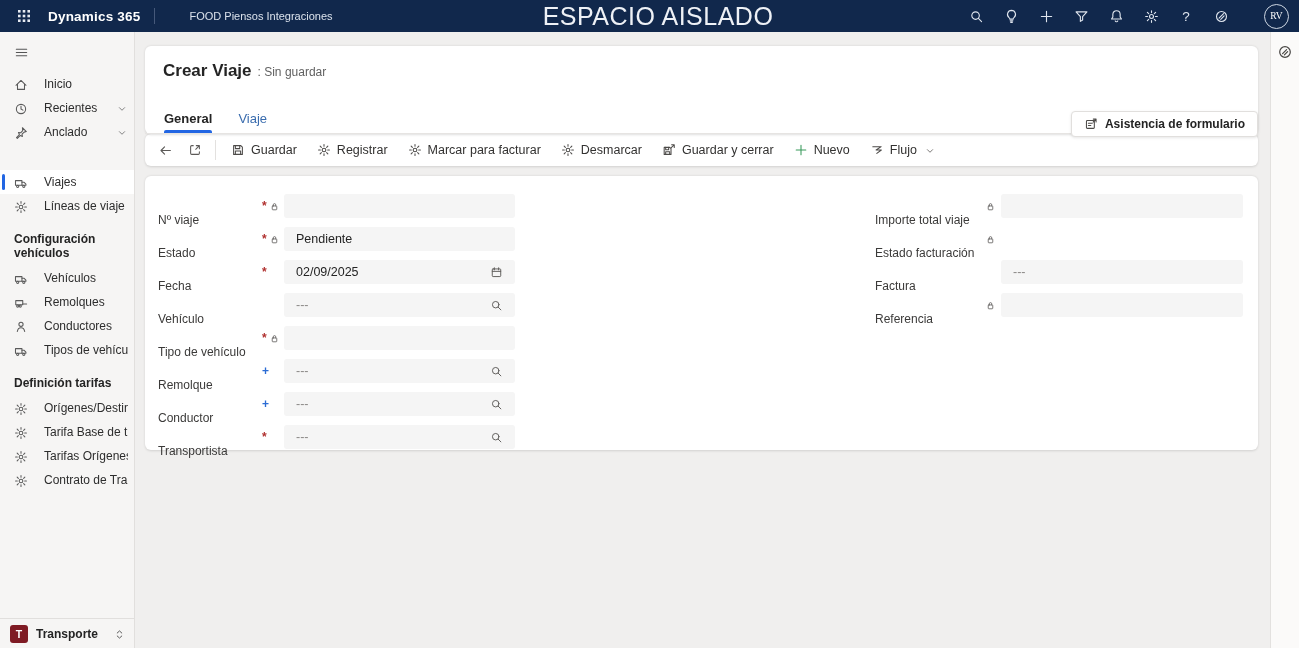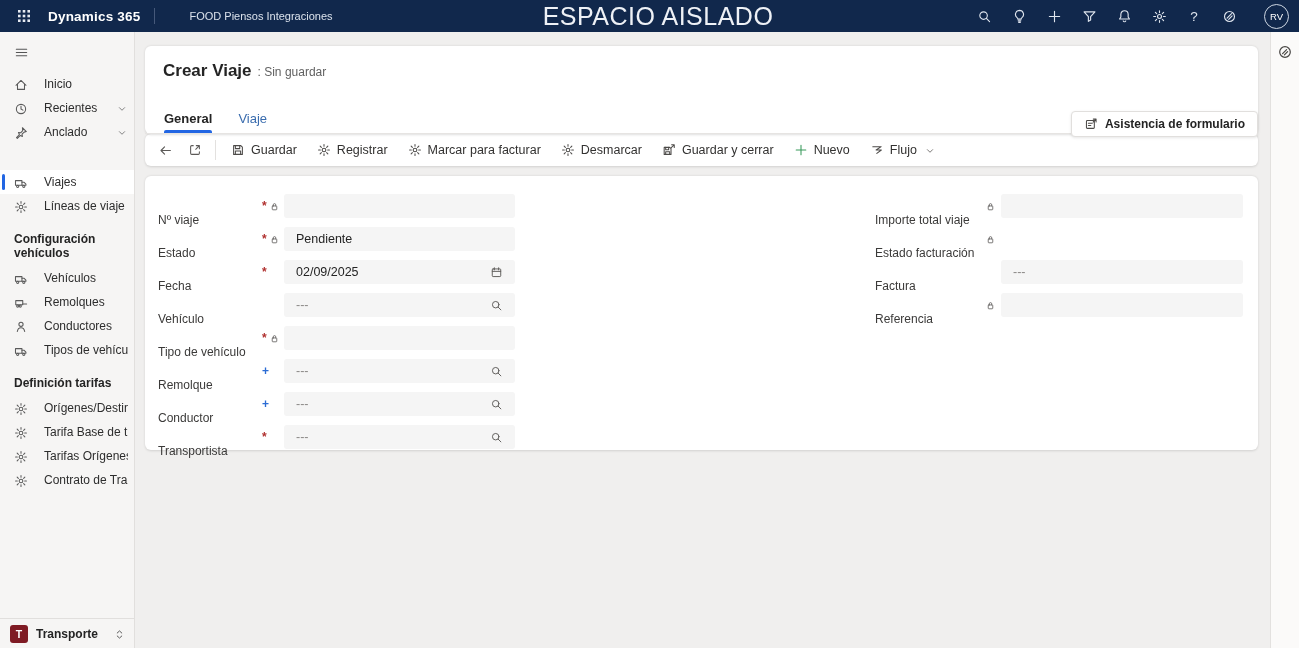--- a/index.html
+++ b/index.html
@@ -18,21 +18,21 @@
   .waffle-btn { width:28px; height:28px; display:flex; align-items:center; justify-content:center; color:#e6eaf1; cursor:pointer; }
   .app-name { font-size:13.5px; font-weight:bold; letter-spacing:.2px; }
   .tb-div { width:1px; height:16px; background:#46597a; margin:0 4px; }
   .org-name { font-size:11px; color:#dbe2ec;padding-left:20px; }
   .env-banner { position:absolute; left:17px; right:0; text-align:center; font-size:25px;
                 color:#eef1f6; letter-spacing:.5px; pointer-events:none; }
   .tb-right { margin-left:auto; display:flex; align-items:center; gap:19px; color:#dfe5ee; }
   .tb-icon { width:16px; height:16px; display:flex; align-items:center; justify-content:center; cursor:pointer; }
   .help-q { font-size:13.5px; color:#dfe5ee; }
   .avatar { width:25px; height:25px; border-radius:50%; border:1px solid #cdd6e2;
-            display:flex; align-items:center; justify-content:center; font-size:9.5px; color:#fff; margin-left:8px; }
+            display:flex; align-items:center; justify-content:center; font-size:9.5px; color:#fff; margin-left:16px;font-family:Liberation Serif, serif; }
 
   
   .shell { display:flex; height:616px; }
 
   
   .sidebar { width:135px; background:#f6f5f4; border-right:1px solid #e1dfdd;
              display:flex; flex-direction:column; flex-shrink:0; }
   .burger { padding:13px 0 6px 14px; color:#555; cursor:pointer; }
   .nav { padding-top:6px; }
   .nav-item { height:24px; display:flex; align-items:center; gap:16px; padding:0 6px 0 14px;

